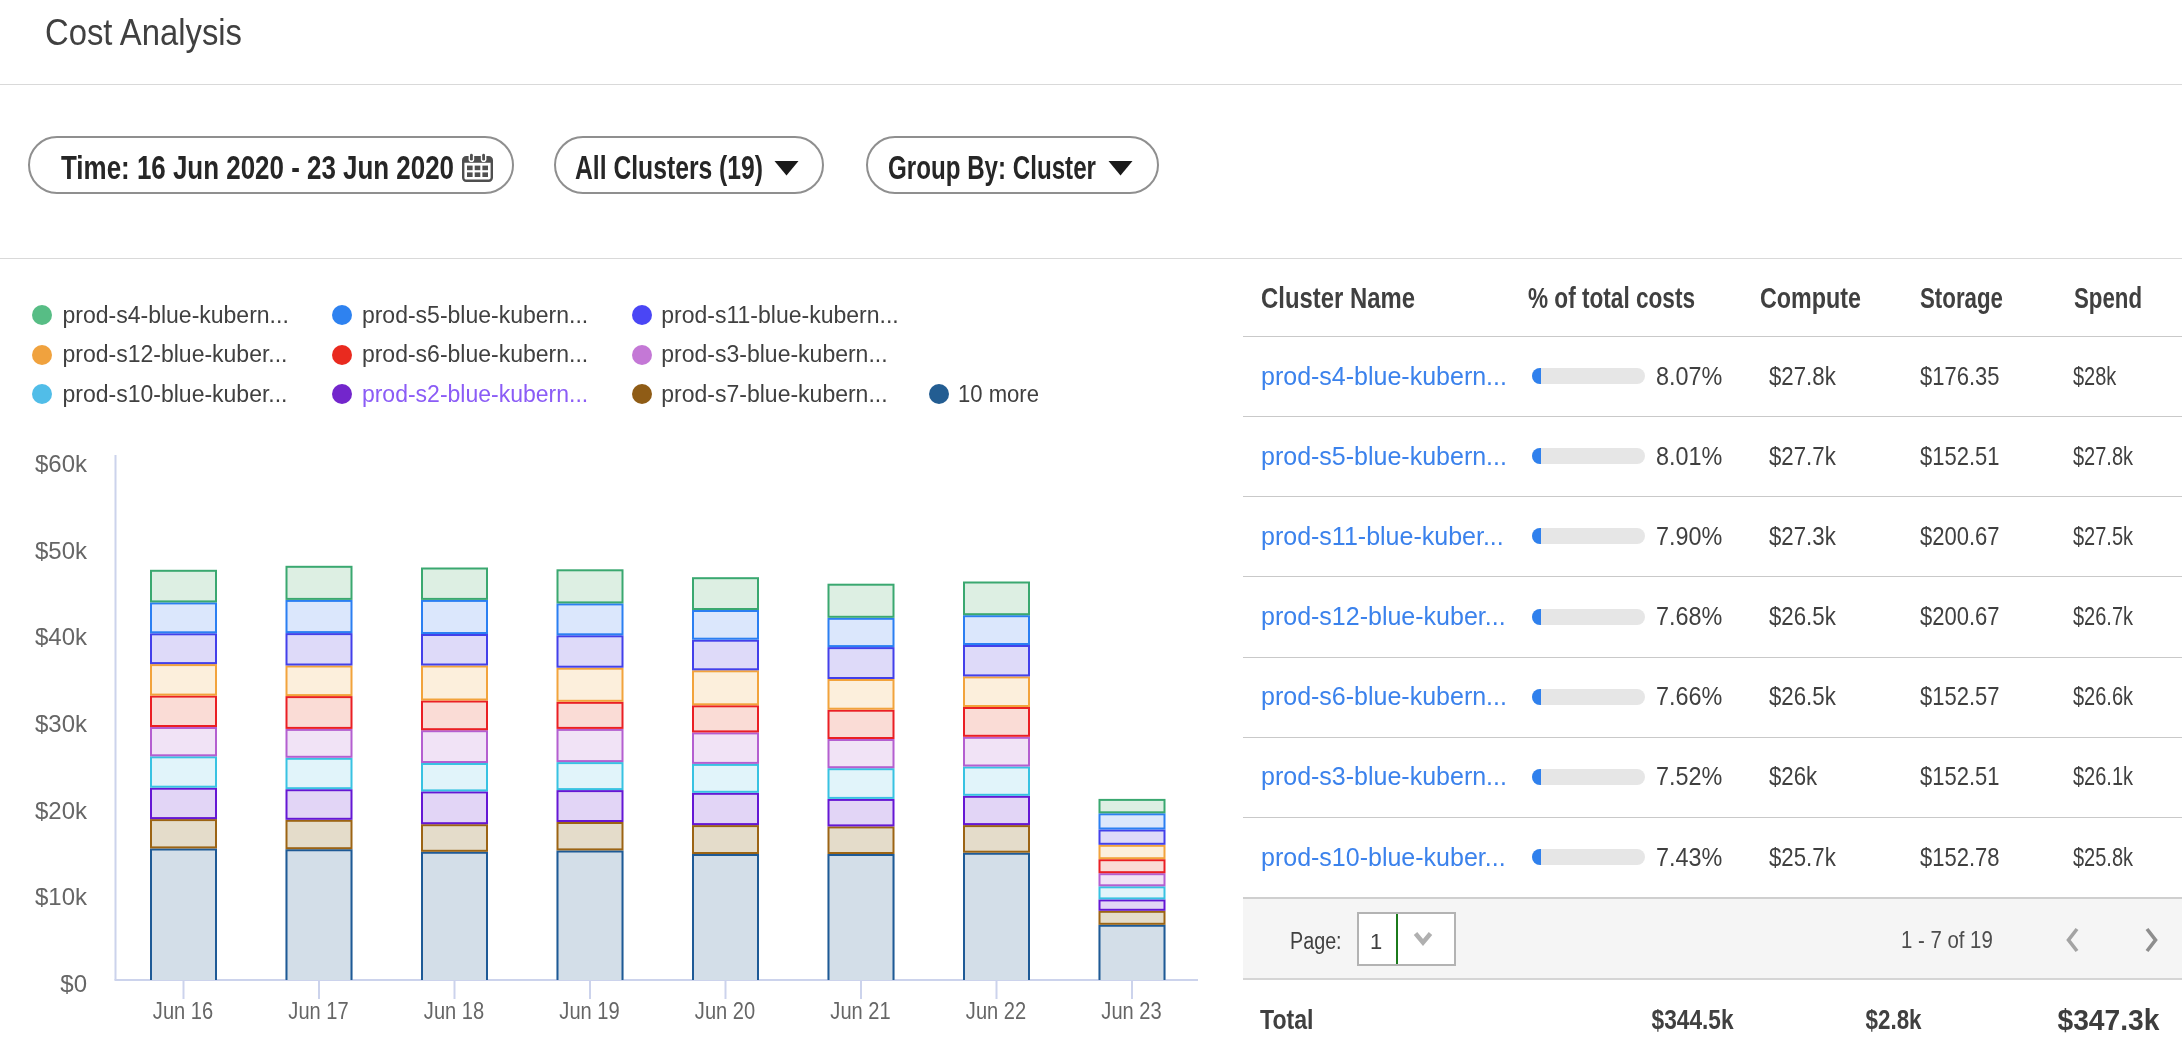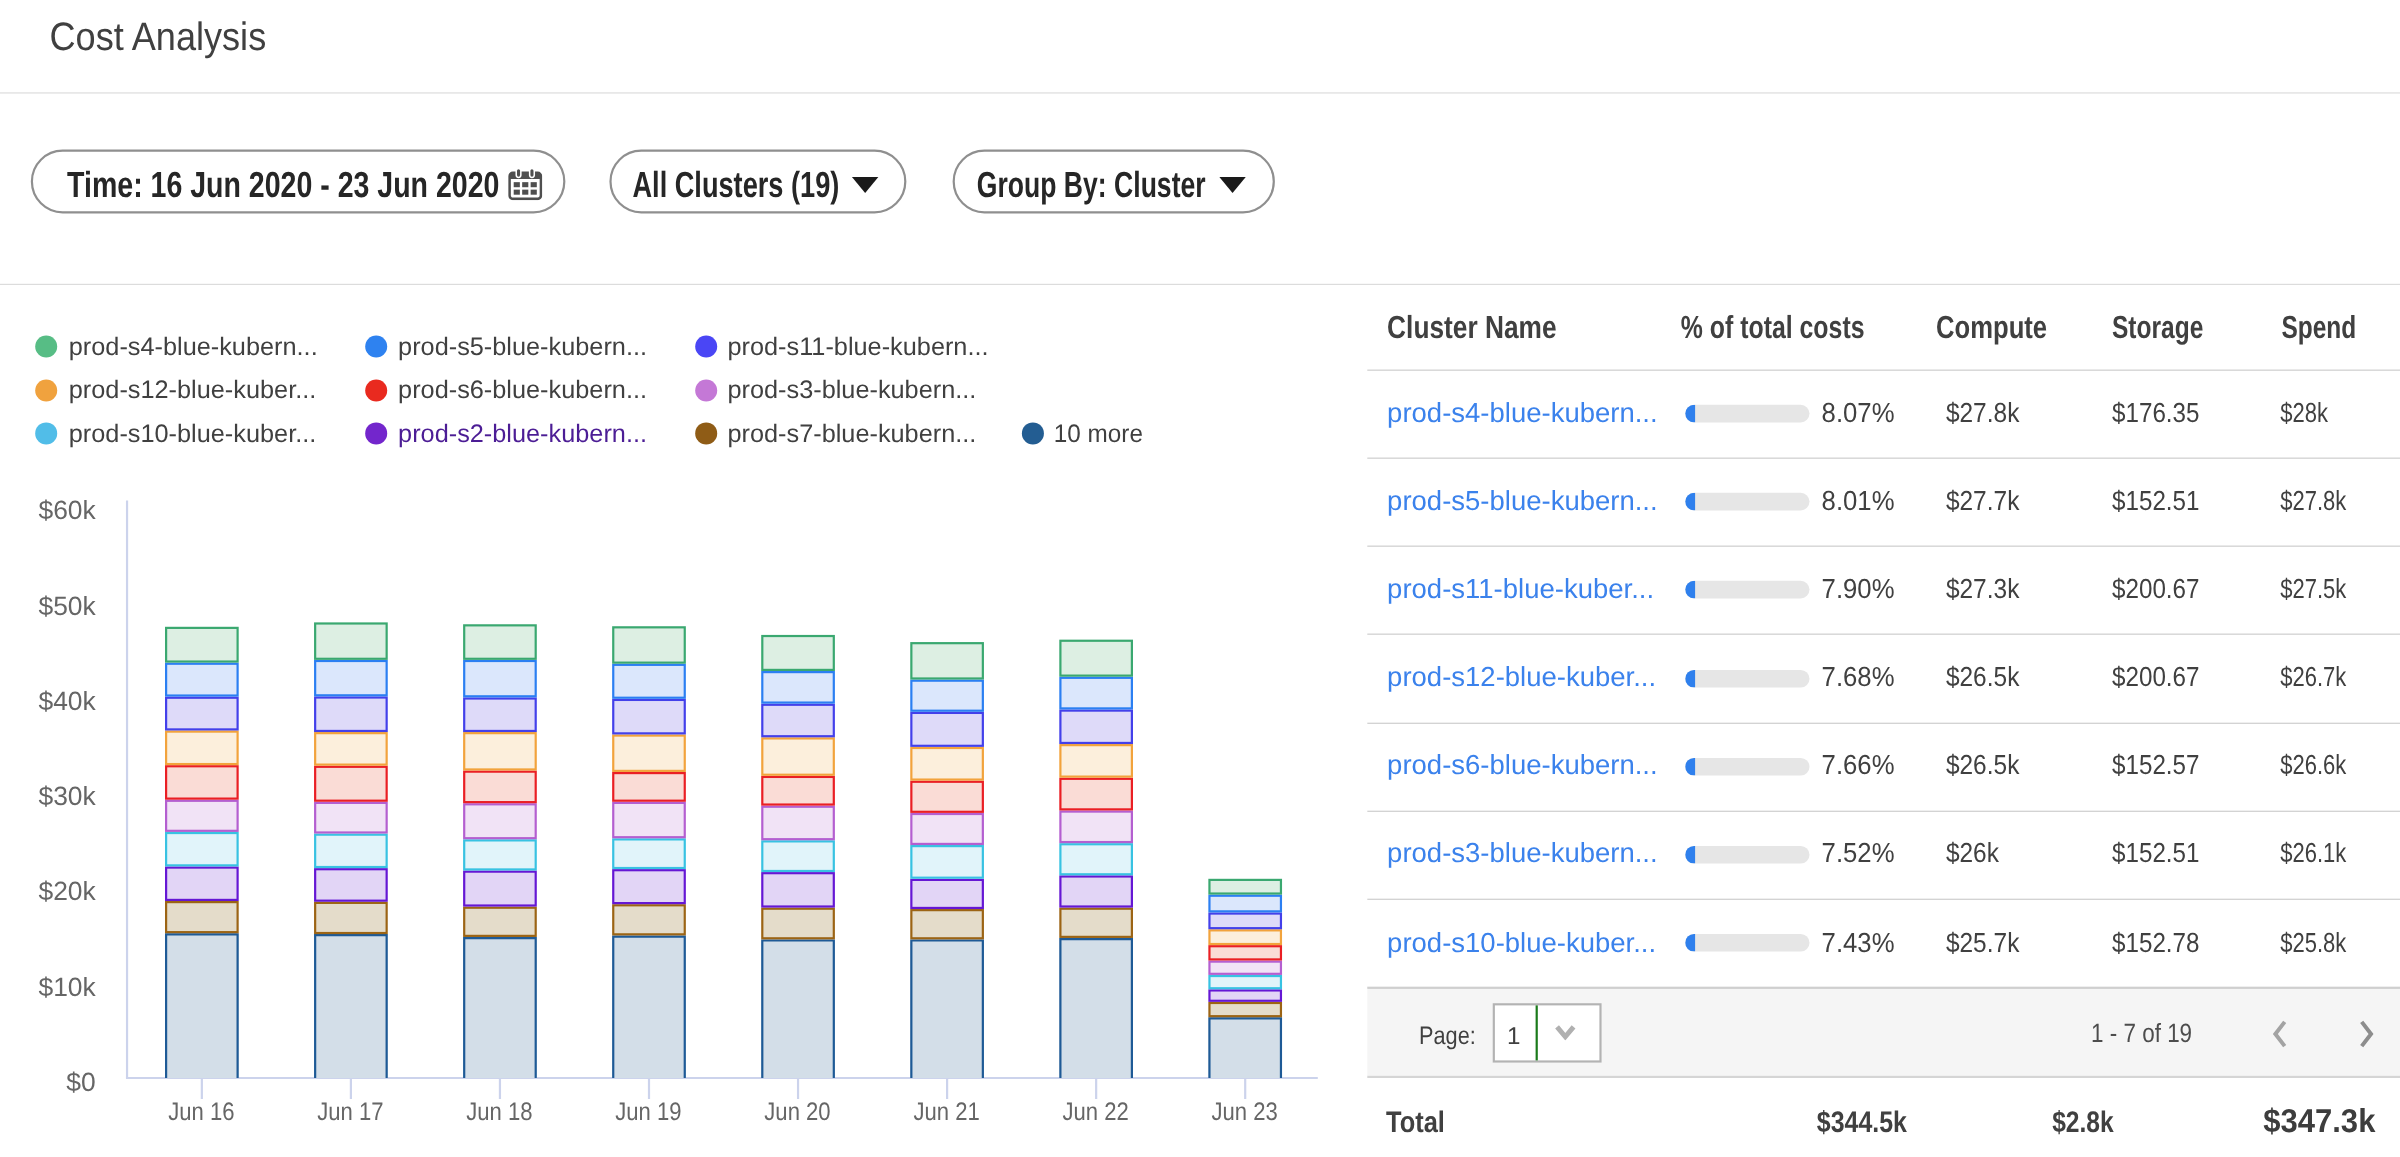--- a/index.html
+++ b/index.html
@@ -51,21 +51,21 @@
 <div class="abs" style="left:661.3px;top:303.5px;font-size:23px;color:#404040;line-height:23px;white-space:pre;">prod-s11-blue-kubern...</div>
 <div class="dot" style="left:32.2px;top:344.5px;background:#f0a23e"></div>
 <div class="abs" style="left:62.5px;top:343.0px;font-size:23px;color:#404040;line-height:23px;white-space:pre;">prod-s12-blue-kuber...</div>
 <div class="dot" style="left:331.6px;top:344.5px;background:#e92a1f"></div>
 <div class="abs" style="left:361.9px;top:343.0px;font-size:23px;color:#404040;line-height:23px;white-space:pre;">prod-s6-blue-kubern...</div>
 <div class="dot" style="left:631.5px;top:344.5px;background:#c478d6"></div>
 <div class="abs" style="left:661.3px;top:343.0px;font-size:23px;color:#404040;line-height:23px;white-space:pre;">prod-s3-blue-kubern...</div>
 <div class="dot" style="left:32.2px;top:384px;background:#51bde8"></div>
 <div class="abs" style="left:62.5px;top:382.5px;font-size:23px;color:#404040;line-height:23px;white-space:pre;">prod-s10-blue-kuber...</div>
 <div class="dot" style="left:331.6px;top:384px;background:#7326cc"></div>
-<div class="abs" style="left:361.9px;top:382.5px;font-size:23px;color:#4c1d95;line-height:23px;white-space:pre;">prod-s2-blue-kubern...</div>
+<div class="abs" style="left:361.9px;top:382.5px;font-size:23px;color:#8b5cf6;line-height:23px;white-space:pre;">prod-s2-blue-kubern...</div>
 <div class="dot" style="left:631.5px;top:384px;background:#8f5c16"></div>
 <div class="abs" style="left:661.3px;top:382.5px;font-size:23px;color:#404040;line-height:23px;white-space:pre;">prod-s7-blue-kubern...</div>
 <div class="dot" style="left:928.8px;top:384px;background:#235d92"></div>
 <div class="abs" style="left:958.3px;top:382.5px;font-size:23px;color:#404040;line-height:23px;white-space:pre;transform:scaleX(0.9600);transform-origin:0 50%;">10 more</div>
 <svg class="abs" style="left:0;top:430px" width="1240" height="622" viewBox="0 430 1240 622" font-family="Liberation Sans, sans-serif">
 <line x1="115.5" y1="455" x2="115.5" y2="980" stroke="#ccd3ec" stroke-width="2"></line>
 <line x1="114.5" y1="980" x2="1198" y2="980" stroke="#ccd3ec" stroke-width="2"></line>
 <line x1="183.5" y1="980" x2="183.5" y2="999" stroke="#ccd3ec" stroke-width="2"></line>
 <line x1="319.0" y1="980" x2="319.0" y2="999" stroke="#ccd3ec" stroke-width="2"></line>
 <line x1="454.5" y1="980" x2="454.5" y2="999" stroke="#ccd3ec" stroke-width="2"></line>

